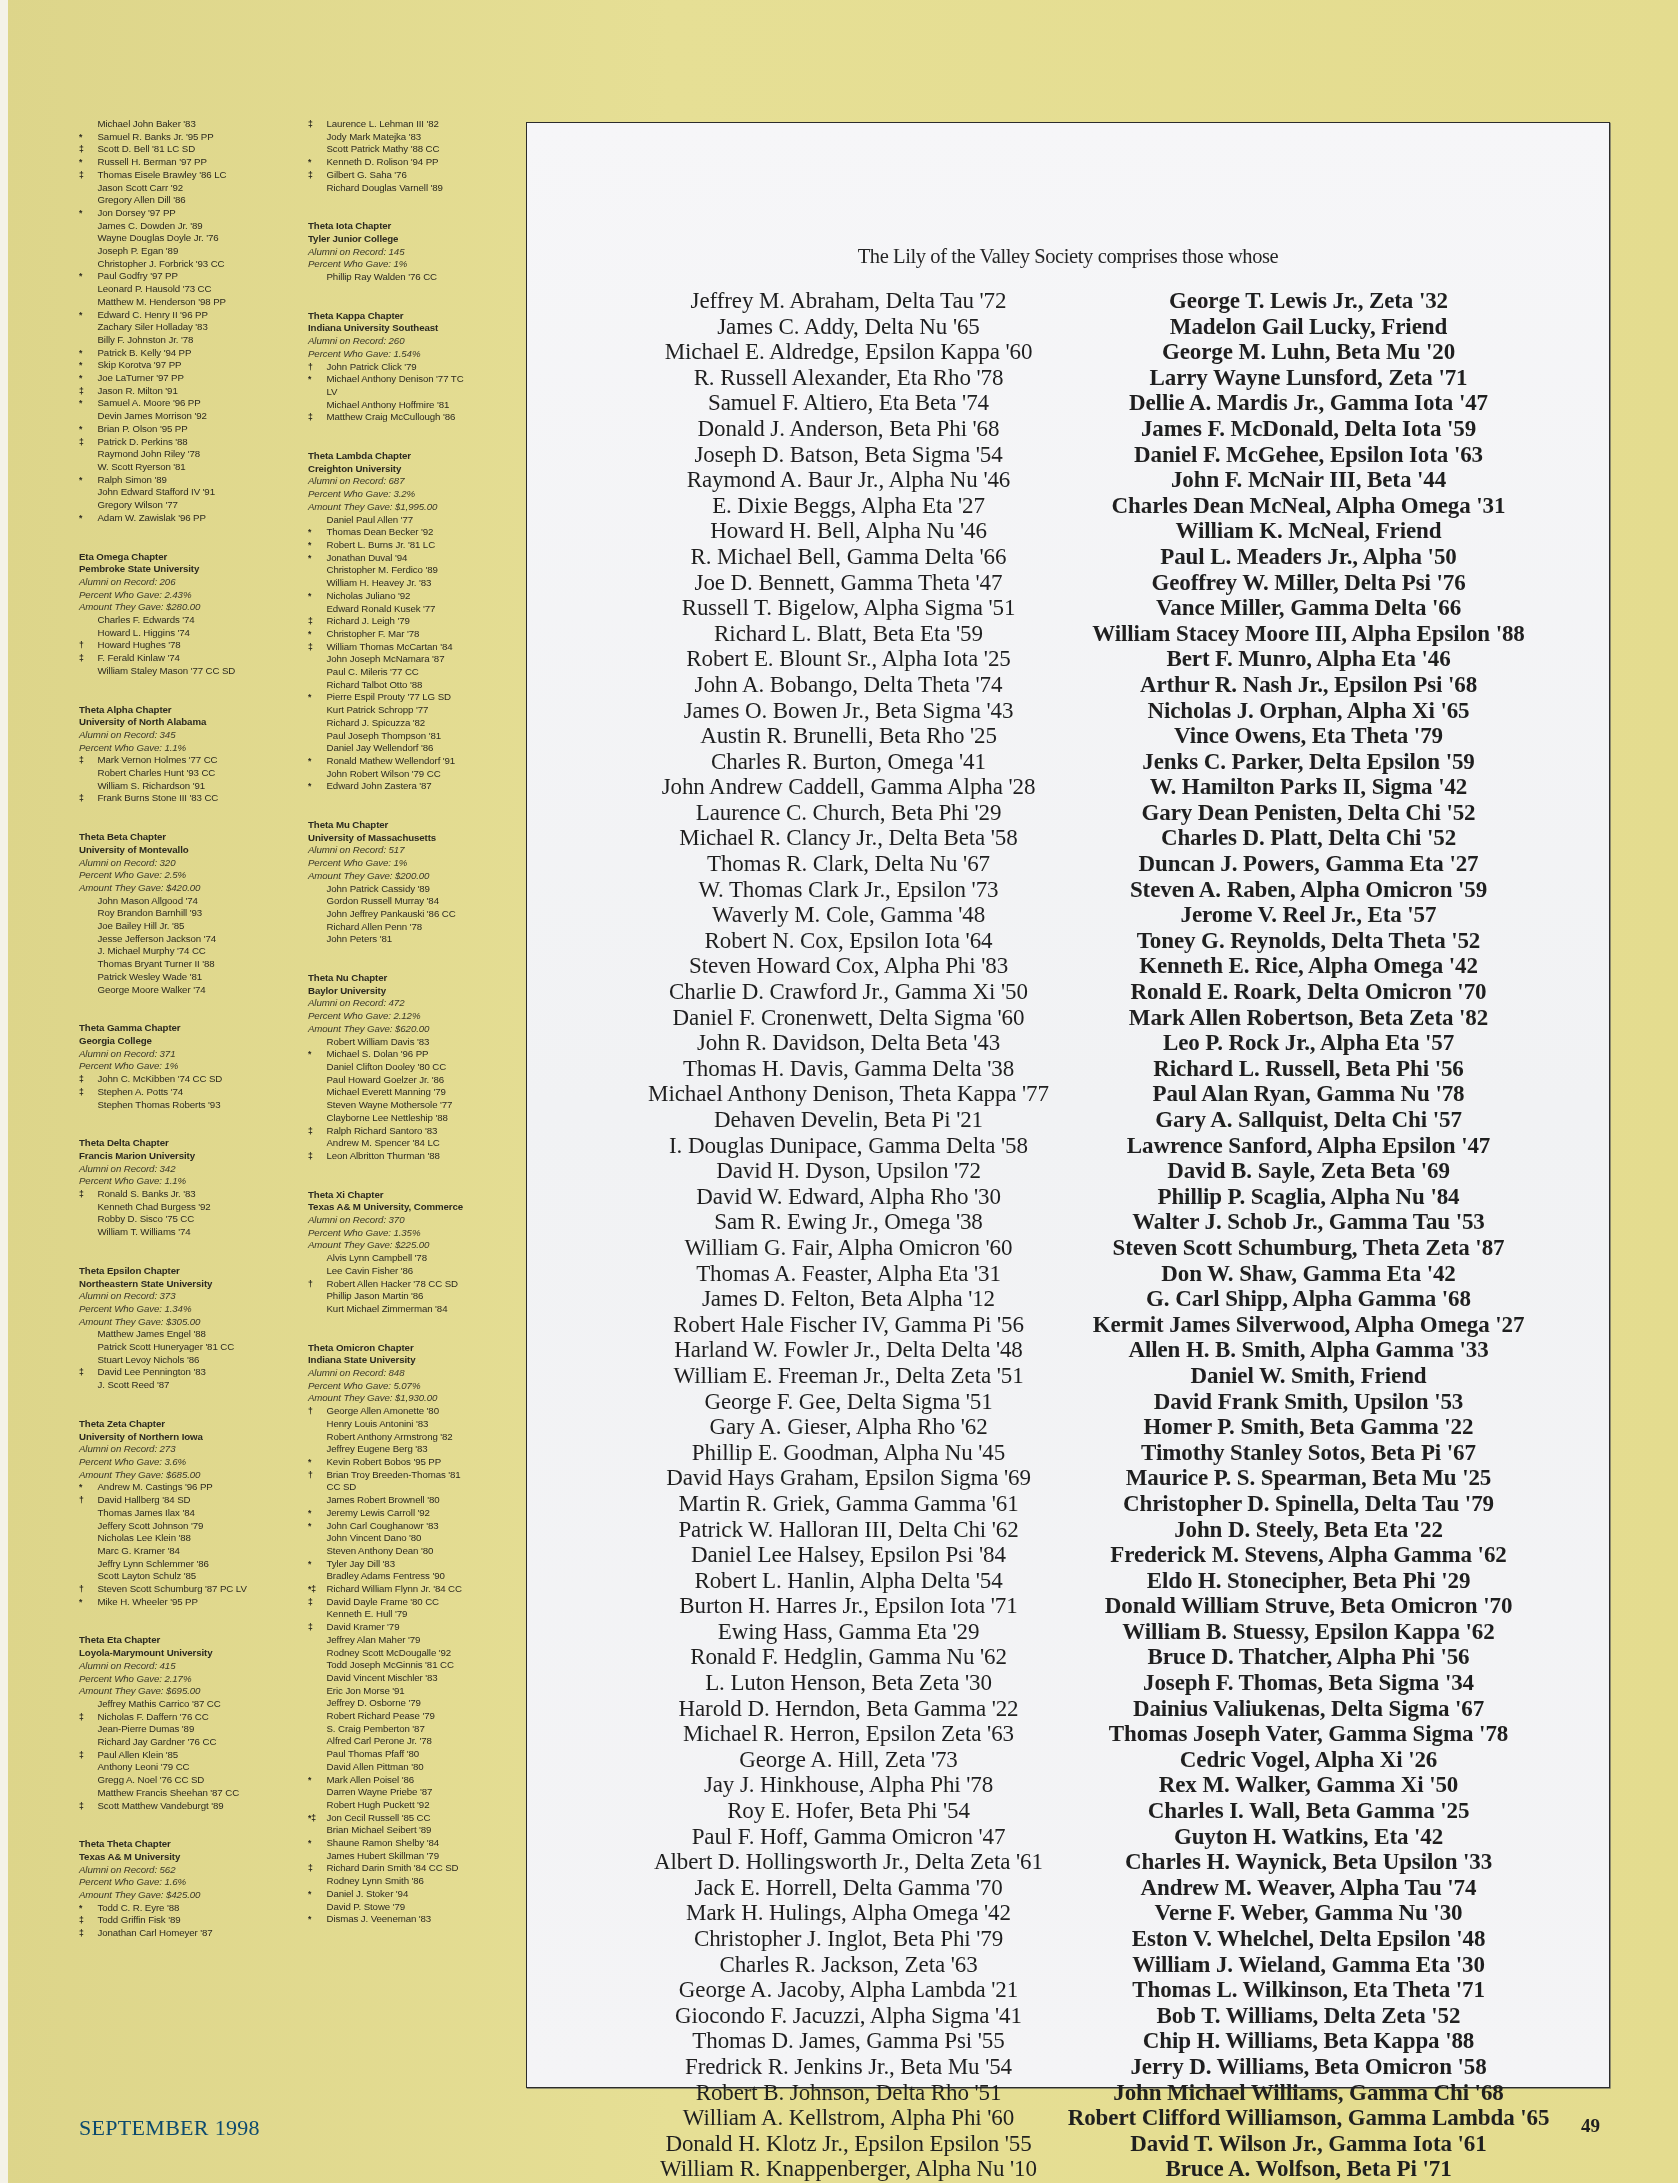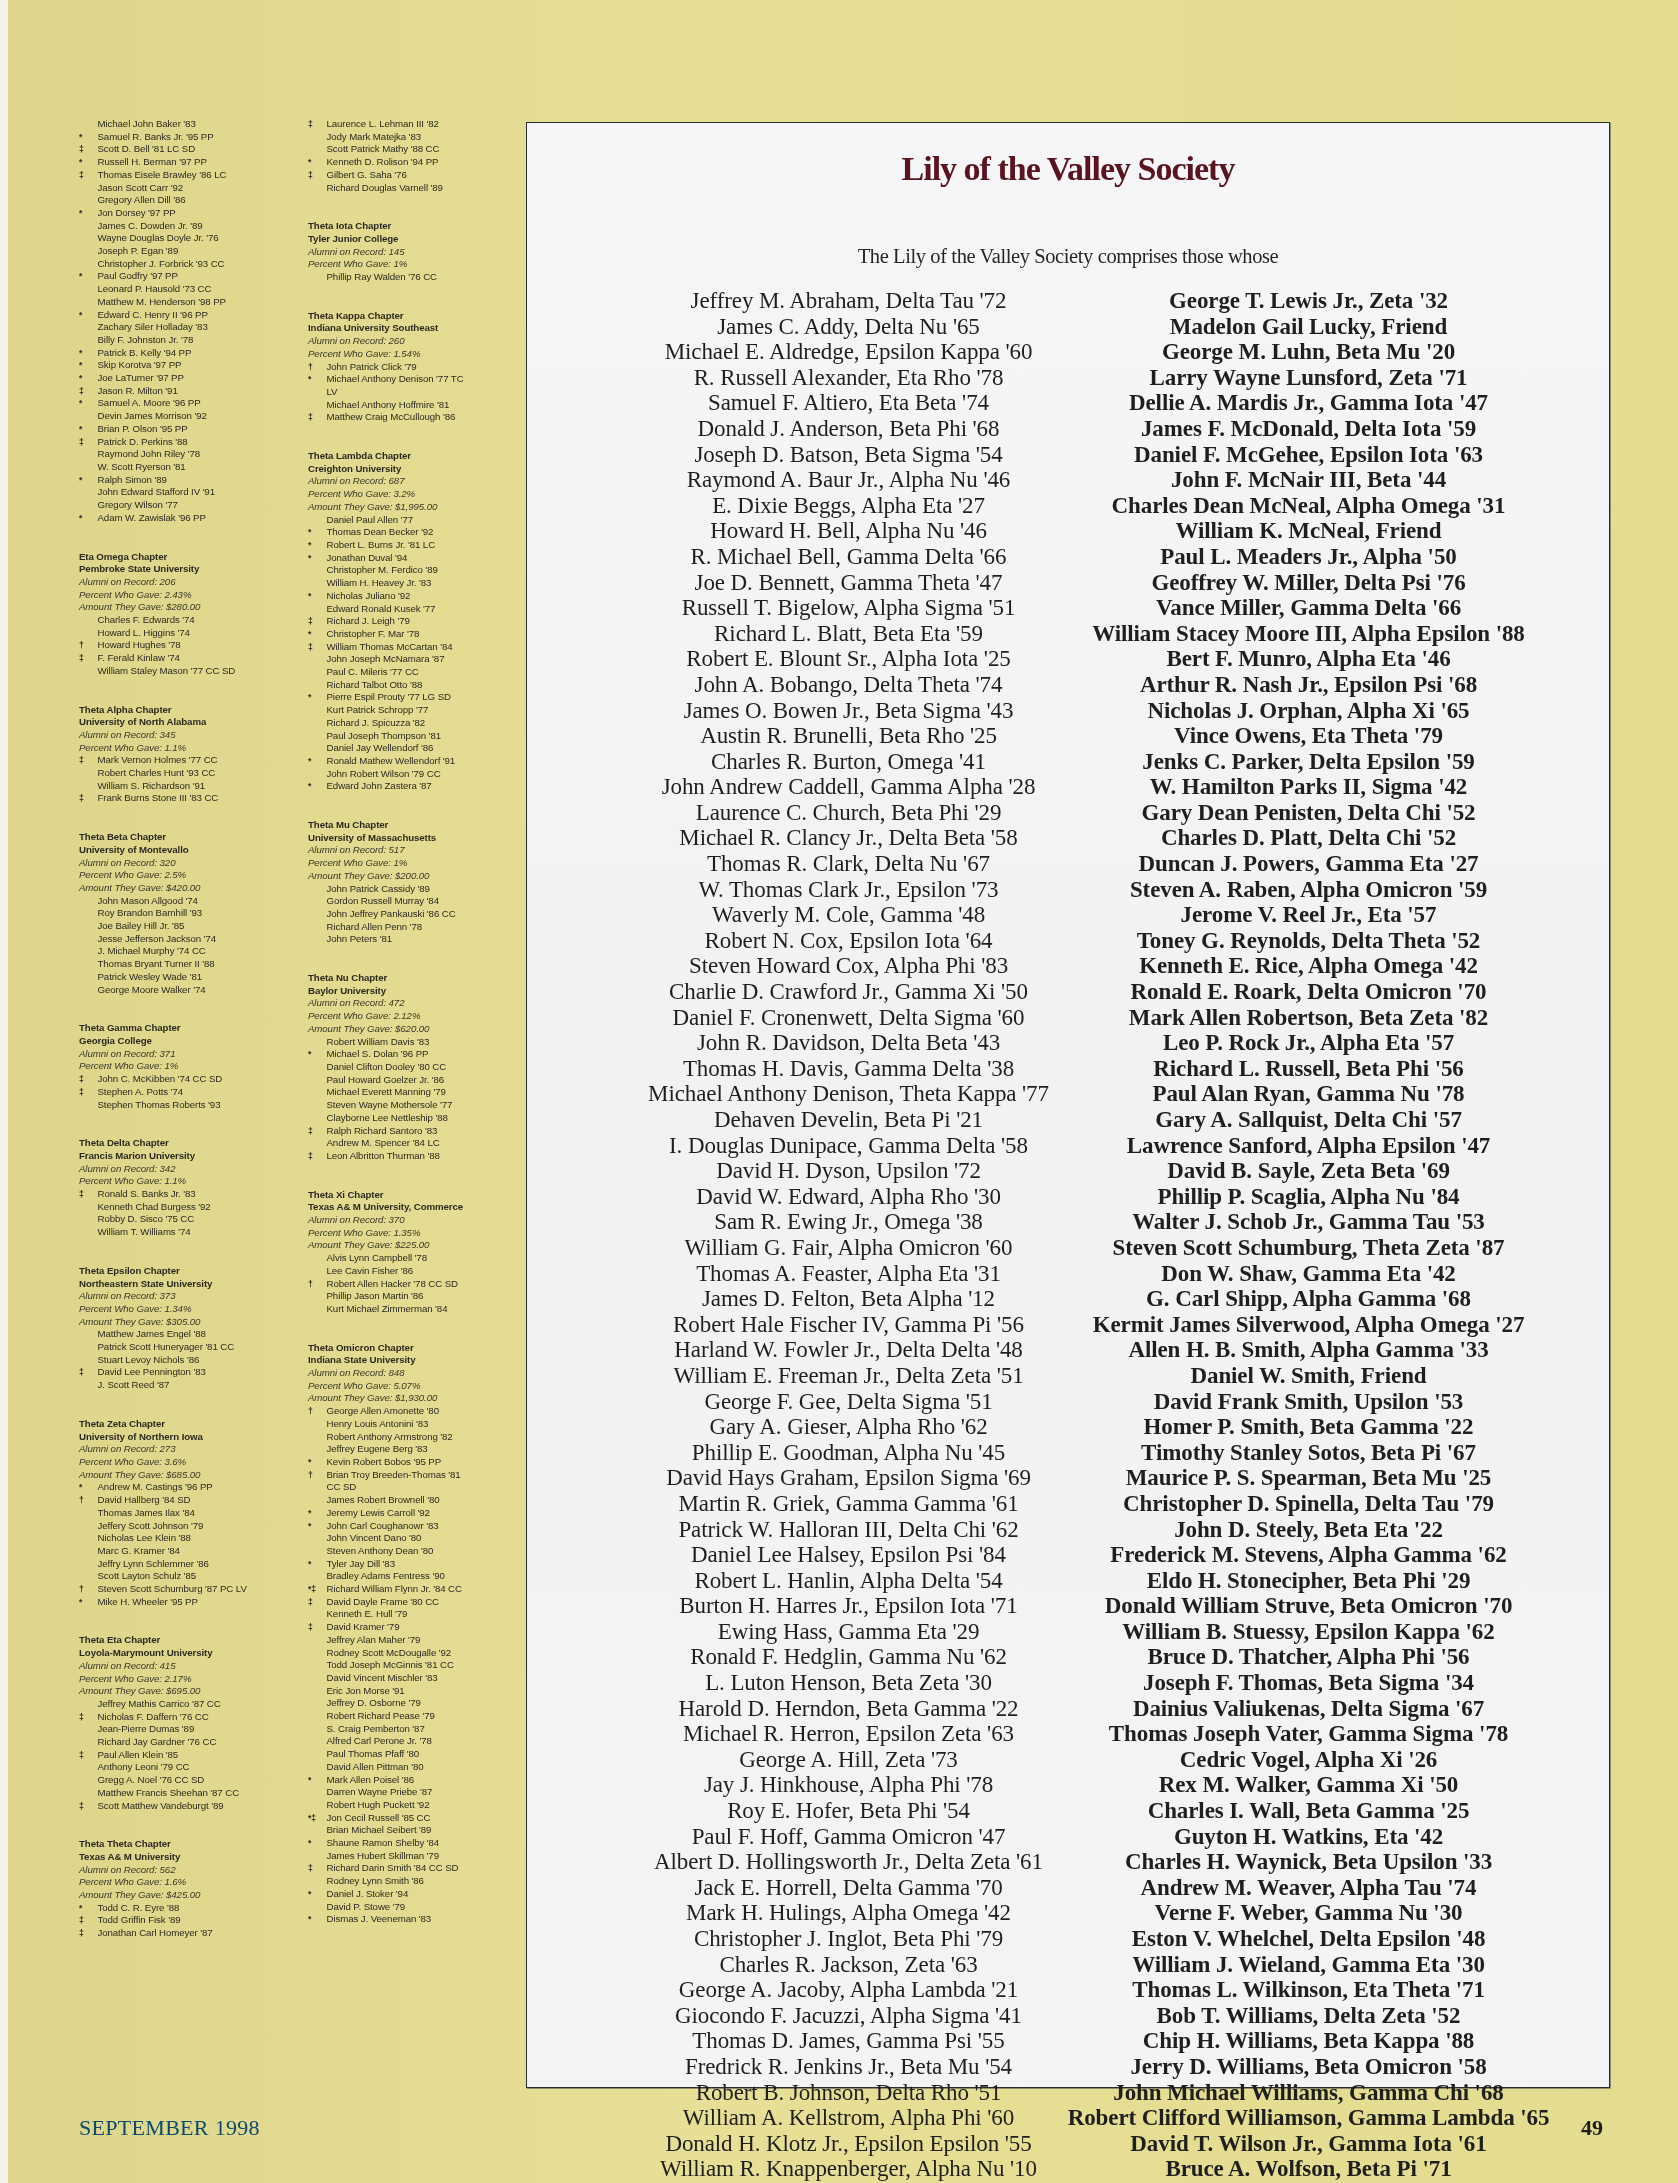--- a/index.html
+++ b/index.html
@@ -54,21 +54,21 @@
   #names-left { left:60px; }
   #names-right { left:520px;font-weight:bold; }
   .namecol div { white-space:nowrap; }
 
   .footer-left {
     position:absolute; left:79px; top:2115px;
     font-family:"Liberation Serif", serif; font-size:22px; letter-spacing:0.3px; color:#0c4a6e;
   }
   .footer-right {
     position:absolute; left:1581px; top:2115px;
-    font-family:"Liberation Serif", serif; font-weight:bold; font-size:22px; color:#1e1e1e;
+    font-family:"Liberation Serif", serif; font-weight:bold; font-size:19px; color:#1e1e1e;
   }
 </style>
 </head>
 <body>
 
 <div class="leftstrip"></div>
 
 <div class="sidecol" id="col1">
   <div>
       <div class="row"><span class="mk"></span><span>Michael John Baker '83</span></div>
@@ -362,21 +362,20 @@
         <div class="row"><span class="mk">‡</span><span>Richard Darin Smith '84 CC SD</span></div>
         <div class="row"><span class="mk"></span><span>Rodney Lynn Smith '86</span></div>
         <div class="row"><span class="mk">*</span><span>Daniel J. Stoker '94</span></div>
         <div class="row"><span class="mk"></span><span>David P. Stowe '79</span></div>
         <div class="row"><span class="mk">*</span><span>Dismas J. Veeneman '83</span></div>
       </div>
     </div>
 </div>
 
 <div class="box">
-  <div class="box-title">Lily of the Valley Society</div>
   <div class="box-desc">
     <div>The Lily of the Valley Society comprises those whose</div>
   </div>
   <div class="namecol" id="names-left">
       <div>Jeffrey M. Abraham, Delta Tau '72</div>
       <div>James C. Addy, Delta Nu '65</div>
       <div>Michael E. Aldredge, Epsilon Kappa '60</div>
       <div>R. Russell Alexander, Eta Rho '78</div>
       <div>Samuel F. Altiero, Eta Beta '74</div>
       <div>Donald J. Anderson, Beta Phi '68</div>

